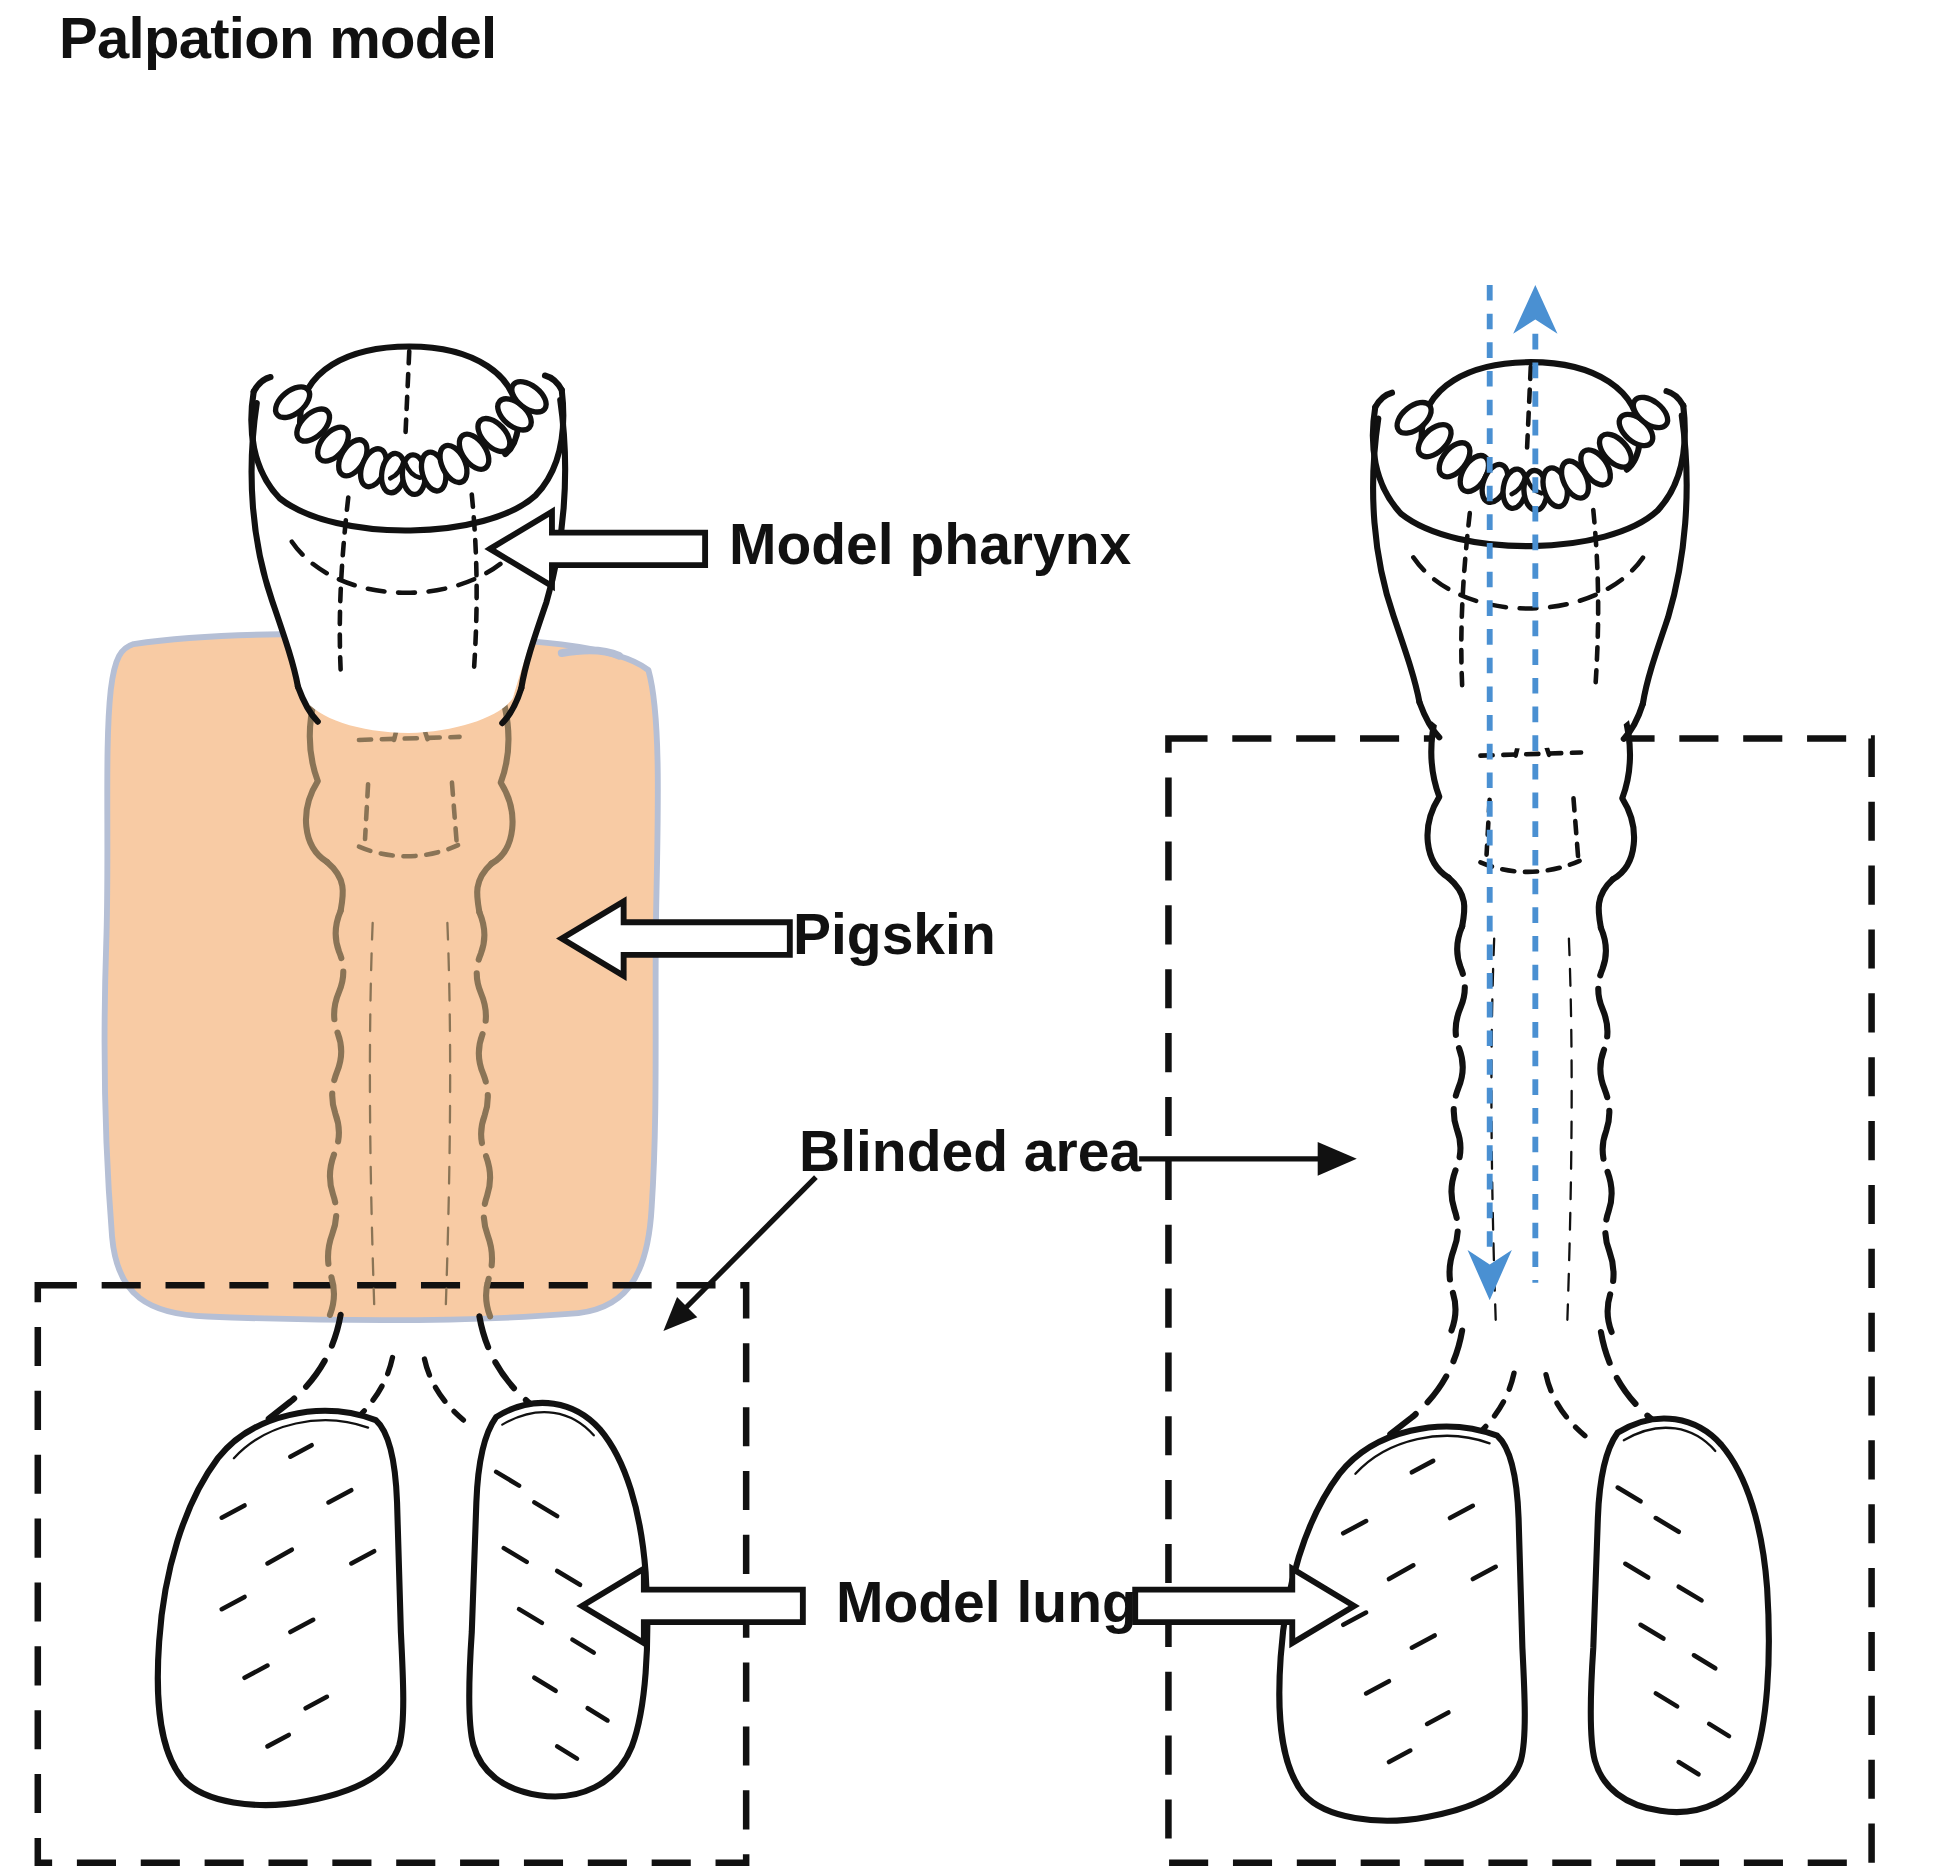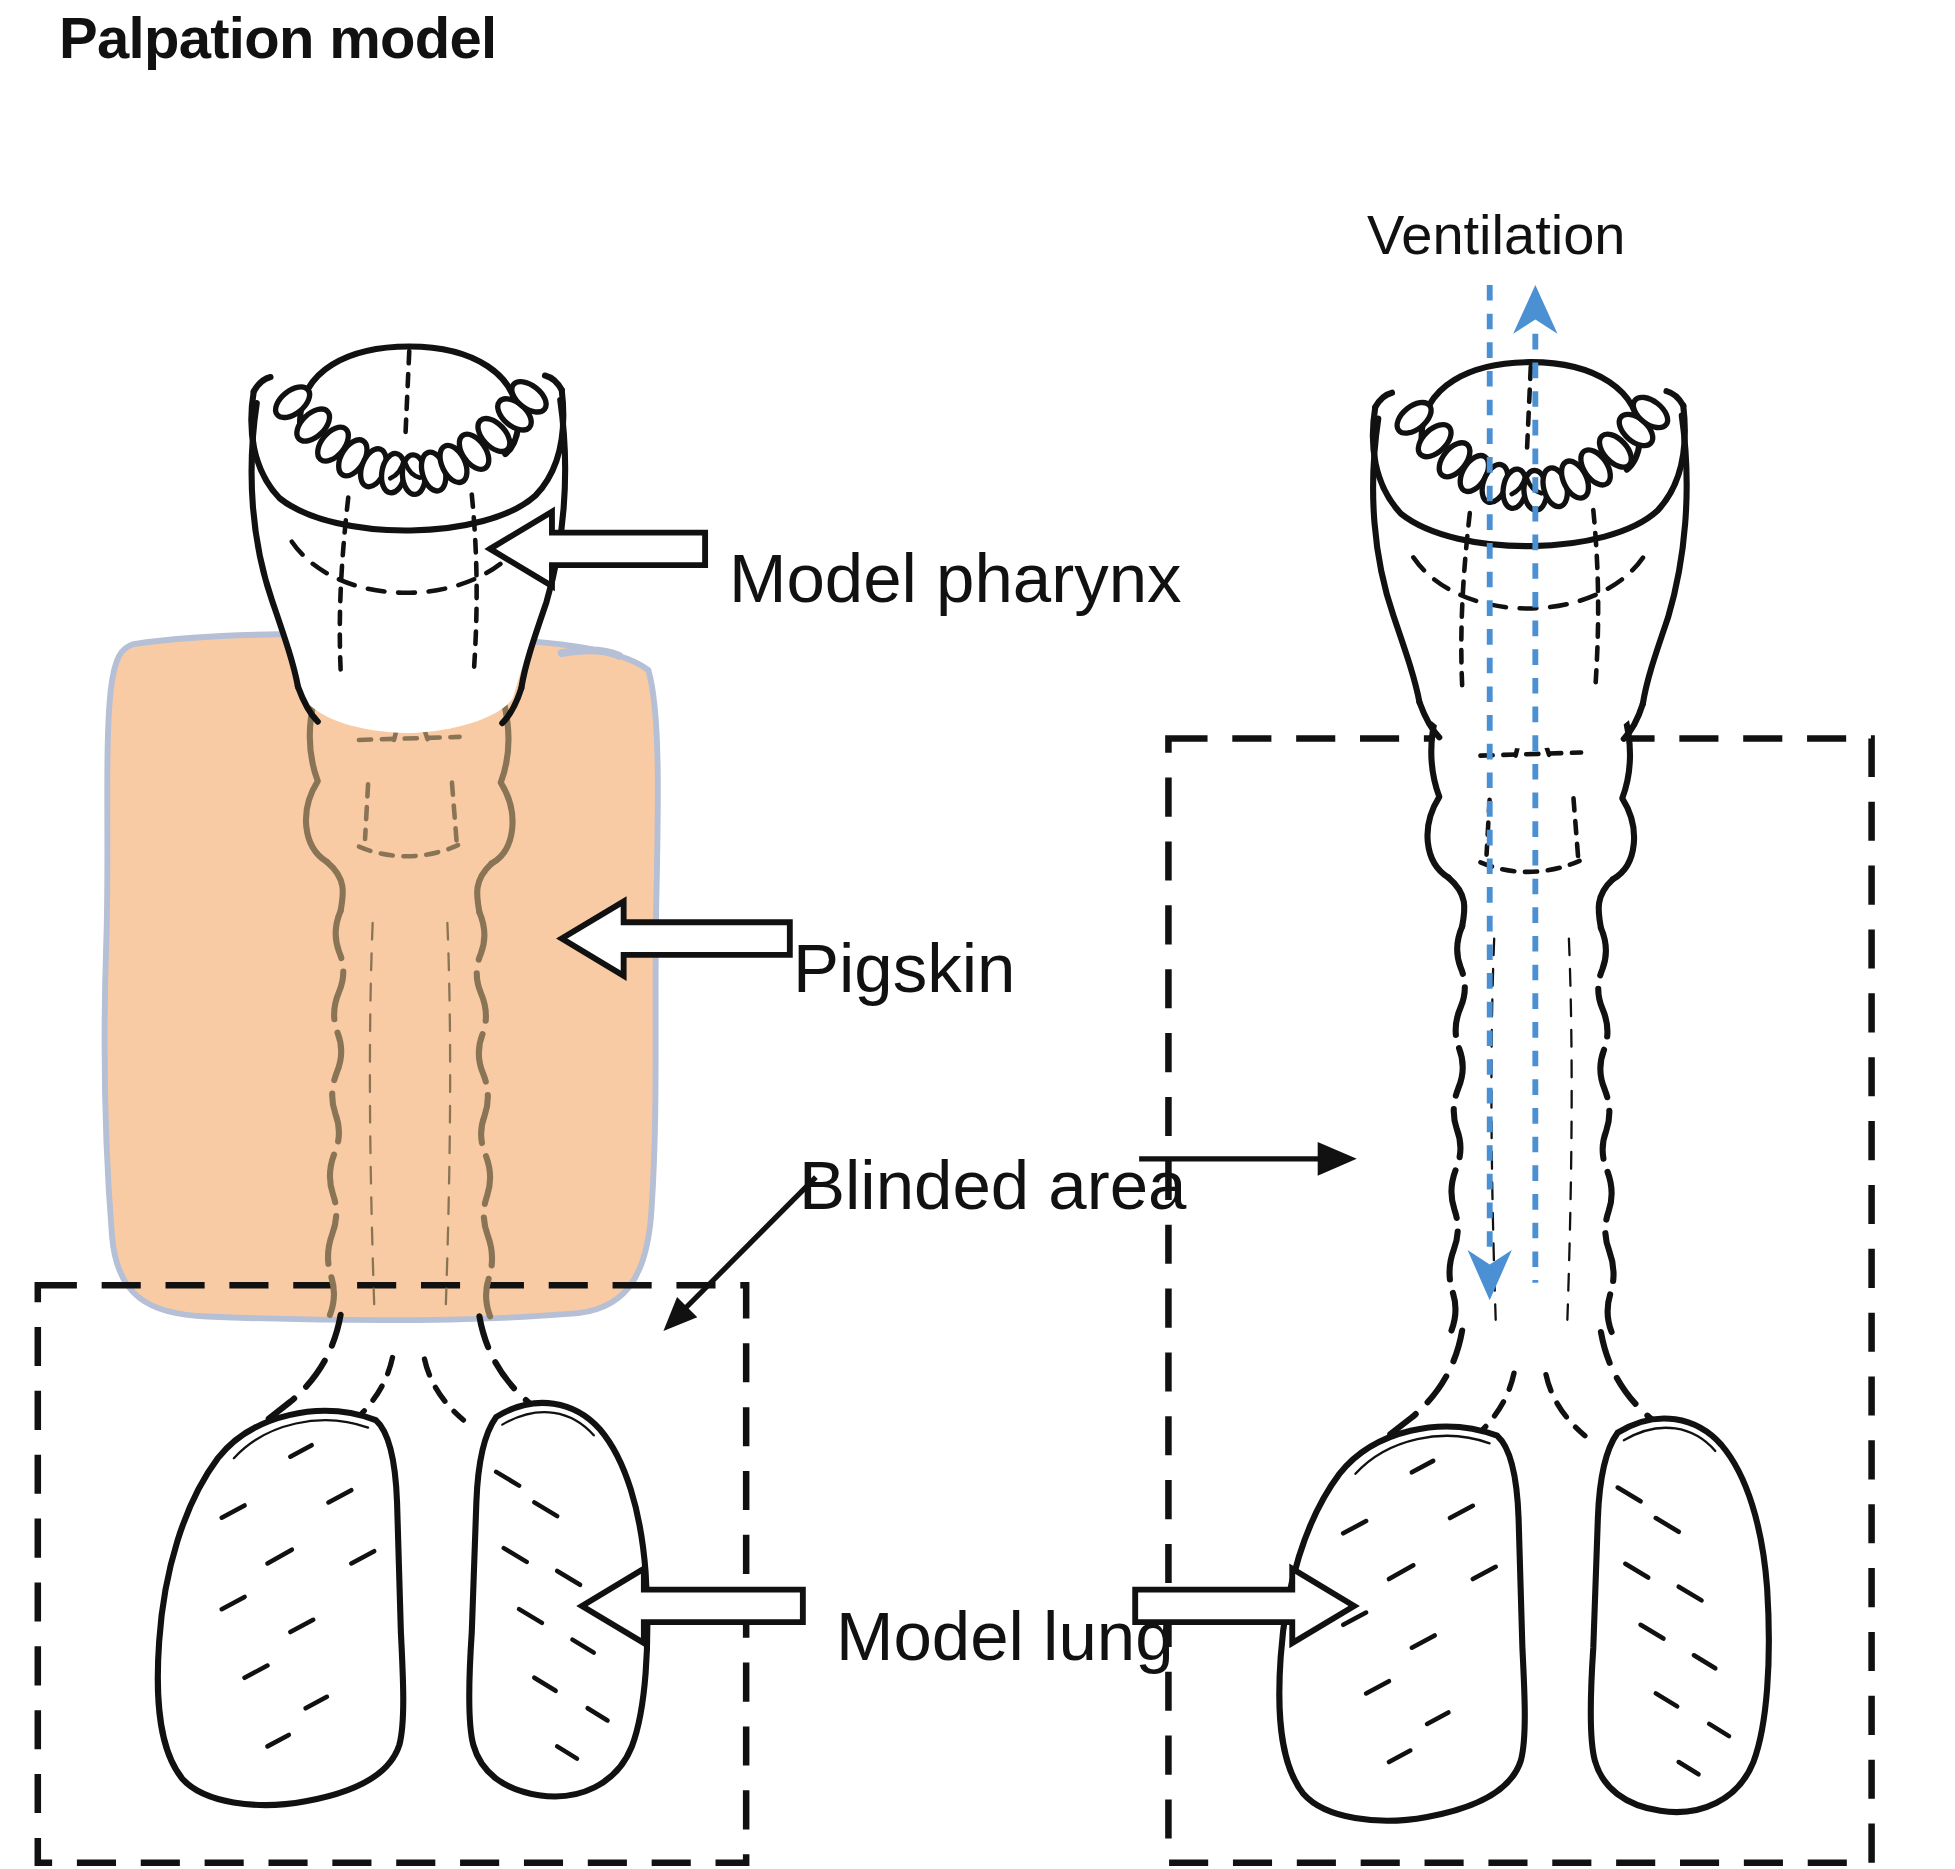--- a/index.html
+++ b/index.html
@@ -7,21 +7,21 @@
     position:relative;
     width:1955px;height:1870px;
     background:var(--paper,#fff);
     font-family:"Liberation Sans", sans-serif;
     color:var(--ink,#111);
     overflow:hidden;
   }
   .stage svg.scene{position:absolute;left:0;top:0;}
   .label{position:absolute;white-space:nowrap;line-height:1.05;}
   .title{font-size:58px;font-weight:700;letter-spacing:-0.7px;}
-  .annot{font-size:69px;font-weight:400;margin-top:28px;}
+  .annot{font-size:57px;font-weight:700;}
   .vent-label{font-size:56px;font-weight:400;}
   #title-left{left:59px;top:7.8px;}
   #title-right{left:1276px;top:7.8px;}
   #ventilation-label{left:1367px;top:206px;}
   #model-pharynx-label{left:729px;top:515px;}
   #pigskin-label{left:793px;top:905px;}
   #blinded-area-label{left:799px;top:1122px;}
   #model-lung-label{left:836px;top:1573px;}
 
   .ink{color:var(--ink,#111);}
@@ -186,19 +186,18 @@
       <polygon class="thin-head" points="2082,1778 2022,1752 2022,1804"></polygon>
     </g>
 
     <polygon class="block-arrow" points="752,842 847,785 847,817 1082,817 1082,867 847,867 847,899"></polygon>
     <polygon class="block-arrow" points="862,1440 957,1383 957,1415 1212,1415 1212,1465 957,1465 957,1497"></polygon>
     <polygon class="block-arrow" points="893,2464 988,2407 988,2439 1232,2439 1232,2489 988,2489 988,2521"></polygon>
     <polygon class="block-arrow" points="2078,2464 1983,2407 1983,2439 1742,2439 1742,2489 1983,2489 1983,2521"></polygon>
   </svg>
 
   <div class="label title" id="title-left">Palpation model</div>
-  <div class="label vent-label" id="ventilation-label">Ventilation</div>
   <div class="label annot" id="model-pharynx-label">Model pharynx</div>
   <div class="label annot" id="pigskin-label">Pigskin</div>
   <div class="label annot" id="model-lung-label">Model lung</div>
   <div class="label annot" id="blinded-area-label">Blinded area</div>
 </div>
 
 
 </body></html>

